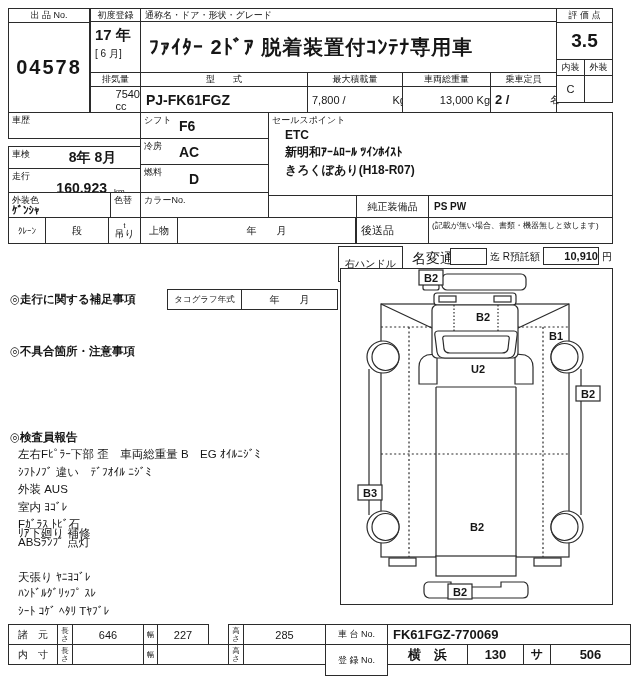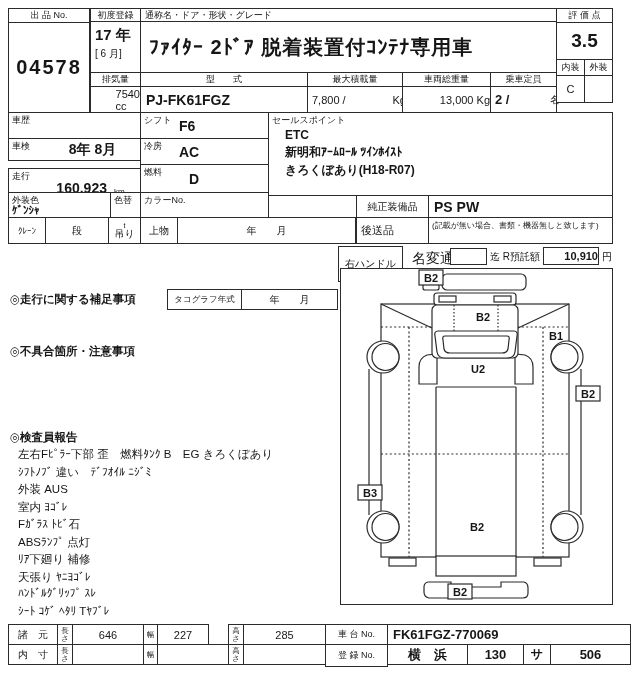--- a/index.html
+++ b/index.html
@@ -109,21 +109,21 @@
   </div>
 
   <div class="b" style="left:8px;top:112px;width:133px;height:27px;">
     <span class="corner">車歴</span>
   </div>
   <div class="b" style="left:140px;top:112px;width:129px;height:27px;">
     <span class="corner">シフト</span>
     <div class="cv val left" style="font-size:14px;padding-left:38px;">F6</div>
   </div>
 
-  <div class="b" style="left:8px;top:138px;width:133px;height:23px;">
+  <div class="b" style="left:8px;top:146px;width:133px;height:23px;">
     <span class="corner">車検</span>
     <div class="cv val" style="font-size:14px;padding-left:18px;">8年 8月</div>
   </div>
   <div class="b" style="left:140px;top:138px;width:129px;height:27px;">
     <span class="corner">冷房</span>
     <div class="cv val left" style="font-size:14px;padding-left:38px;">AC</div>
   </div>
 
   <div class="b" style="left:8px;top:168px;width:133px;height:29px;">
     <span class="corner">走行</span>
@@ -175,21 +175,21 @@
       <div>きろくぼあり(H18-R07)</div>
     </div>
   </div>
 
   <div class="b" style="left:268px;top:195px;width:89px;height:23px;"></div>
 
   <div class="b" style="left:356px;top:195px;width:73px;height:23px;">
     <div class="cv" style="font-size:10px;">純正装備品</div>
   </div>
   <div class="b" style="left:428px;top:195px;width:185px;height:23px;">
-    <div class="cv val left" style="font-size:14px;padding-left:5px;">PS PW</div>
+    <div class="cv val left" style="font-size:10px;padding-left:5px;">PS PW</div>
   </div>
 
   <div class="b" style="left:356px;top:217px;width:73px;height:27px;">
     <div class="cv left" style="font-size:11px;padding-left:4px;">後送品</div>
   </div>
   <div class="b" style="left:428px;top:217px;width:185px;height:27px;">
     <div class="t" style="left:3px;top:2px;font-size:8px;">(記載が無い場合、書類・機器無しと致します)</div>
   </div>
 
   <div class="b" style="left:338px;top:246px;width:65px;height:36px;">
@@ -207,27 +207,27 @@
   <div class="b" style="left:167px;top:289px;width:75px;height:21px;">
     <div class="cv" style="font-size:8.5px;">タコグラフ年式</div>
   </div>
   <div class="b" style="left:241px;top:289px;width:97px;height:21px;">
     <div class="cv" style="font-size:10px;">年　　月</div>
   </div>
 
   <div class="t" style="left:10px;top:344px;font-size:11.5px;font-weight:bold;">◎不具合箇所・注意事項</div>
 
   <div class="t" style="left:10px;top:430px;font-size:11.5px;font-weight:bold;">◎検査員報告</div>
-  <div class="insp-line" style="top:447px;">左右Fﾋﾟﾗｰ下部 歪　燃料ﾀﾝｸ B　EG きろくぼあり</div>
+  <div class="insp-line" style="top:447px;">左右Fﾋﾟﾗｰ下部 歪　車両総重量 B　EG ｵｲﾙﾆｼﾞﾐ</div>
   <div class="insp-line" style="top:465px;">ｼﾌﾄﾉﾌﾞ 違い　ﾃﾞﾌｵｲﾙ ﾆｼﾞﾐ</div>
   <div class="insp-line" style="top:482px;">外装 AUS</div>
   <div class="insp-line" style="top:500px;">室内 ﾖｺﾞﾚ</div>
   <div class="insp-line" style="top:517px;">Fｶﾞﾗｽ ﾄﾋﾞ石</div>
   <div class="insp-line" style="top:535px;">ABSﾗﾝﾌﾟ 点灯</div>
-  <div class="insp-line" style="top:552px;">ﾘｱ下廻り 補修</div>
+  <div class="insp-line" style="top:526px;">ﾘｱ下廻り 補修</div>
   <div class="insp-line" style="top:570px;">天張り ﾔﾆﾖｺﾞﾚ</div>
   <div class="insp-line" style="top:587px;">ﾊﾝﾄﾞﾙｸﾞﾘｯﾌﾟ ｽﾚ</div>
   <div class="insp-line" style="top:605px;">ｼｰﾄ ｺｹﾞ ﾍﾀﾘ Tﾔﾌﾞﾚ</div>
 
   <div class="b" style="left:340px;top:268px;width:273px;height:337px;">
     <svg width="271" height="335" viewBox="0 0 271 335">
       <g stroke="#2b2b2b" fill="none" stroke-width="1.2">
 
         <rect x="40" y="35" width="188" height="253"></rect>
         <path d="M40,35 L93,60 M228,35 L175,60"></path>
@@ -327,21 +327,21 @@
     <div class="vlab">高さ</div>
   </div>
   <div class="b" style="left:243px;top:644px;width:83px;height:21px;"></div>
 
   <div class="b" style="left:325px;top:624px;width:63px;height:21px;">
     <div class="cv" style="font-size:9px;">車 台 No.</div>
   </div>
   <div class="b" style="left:387px;top:624px;width:244px;height:21px;">
     <div class="cv val left" style="font-size:13px;padding-left:5px;">FK61FGZ-770069</div>
   </div>
-  <div class="b" style="left:325px;top:644px;width:63px;height:23px;">
+  <div class="b" style="left:325px;top:644px;width:63px;height:32px;">
     <div class="cv" style="font-size:9px;">登 録 No.</div>
   </div>
   <div class="b" style="left:387px;top:644px;width:81px;height:21px;">
     <div class="cv val" style="font-size:13px;">横　浜</div>
   </div>
   <div class="b" style="left:467px;top:644px;width:57px;height:21px;">
     <div class="cv val" style="font-size:13px;">130</div>
   </div>
   <div class="b" style="left:523px;top:644px;width:28px;height:21px;">
     <div class="cv val" style="font-size:12px;">サ</div>

